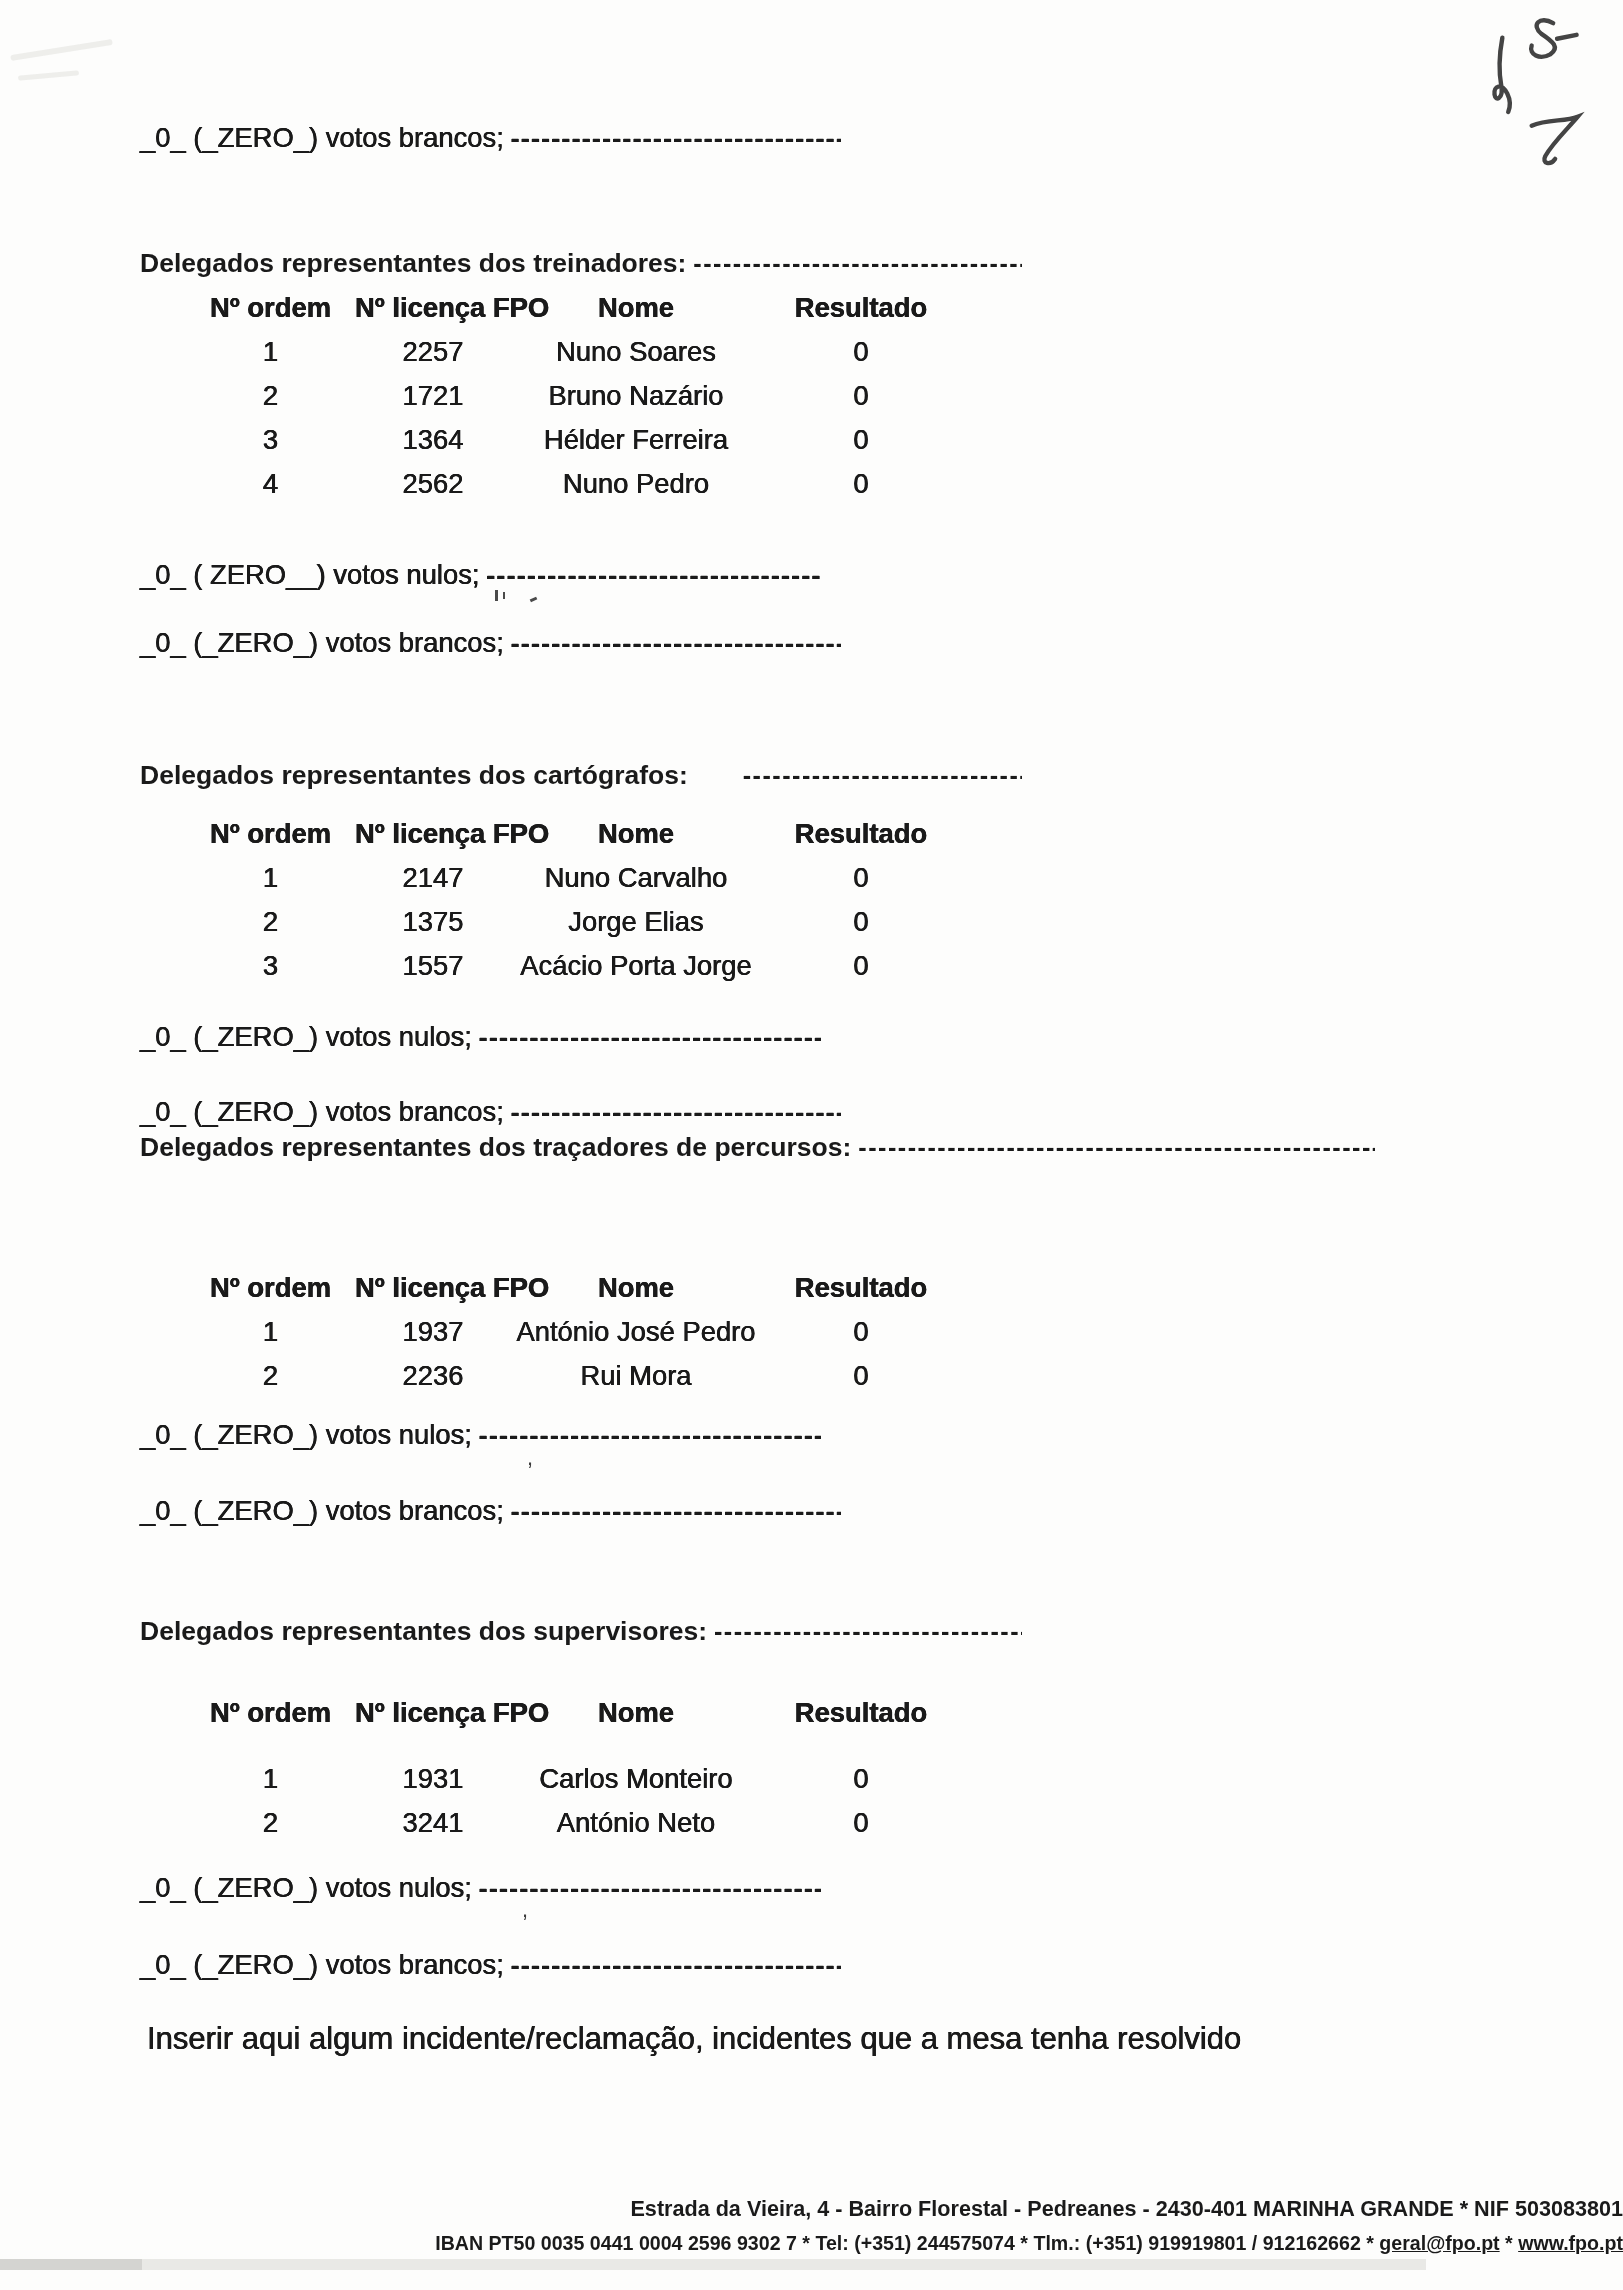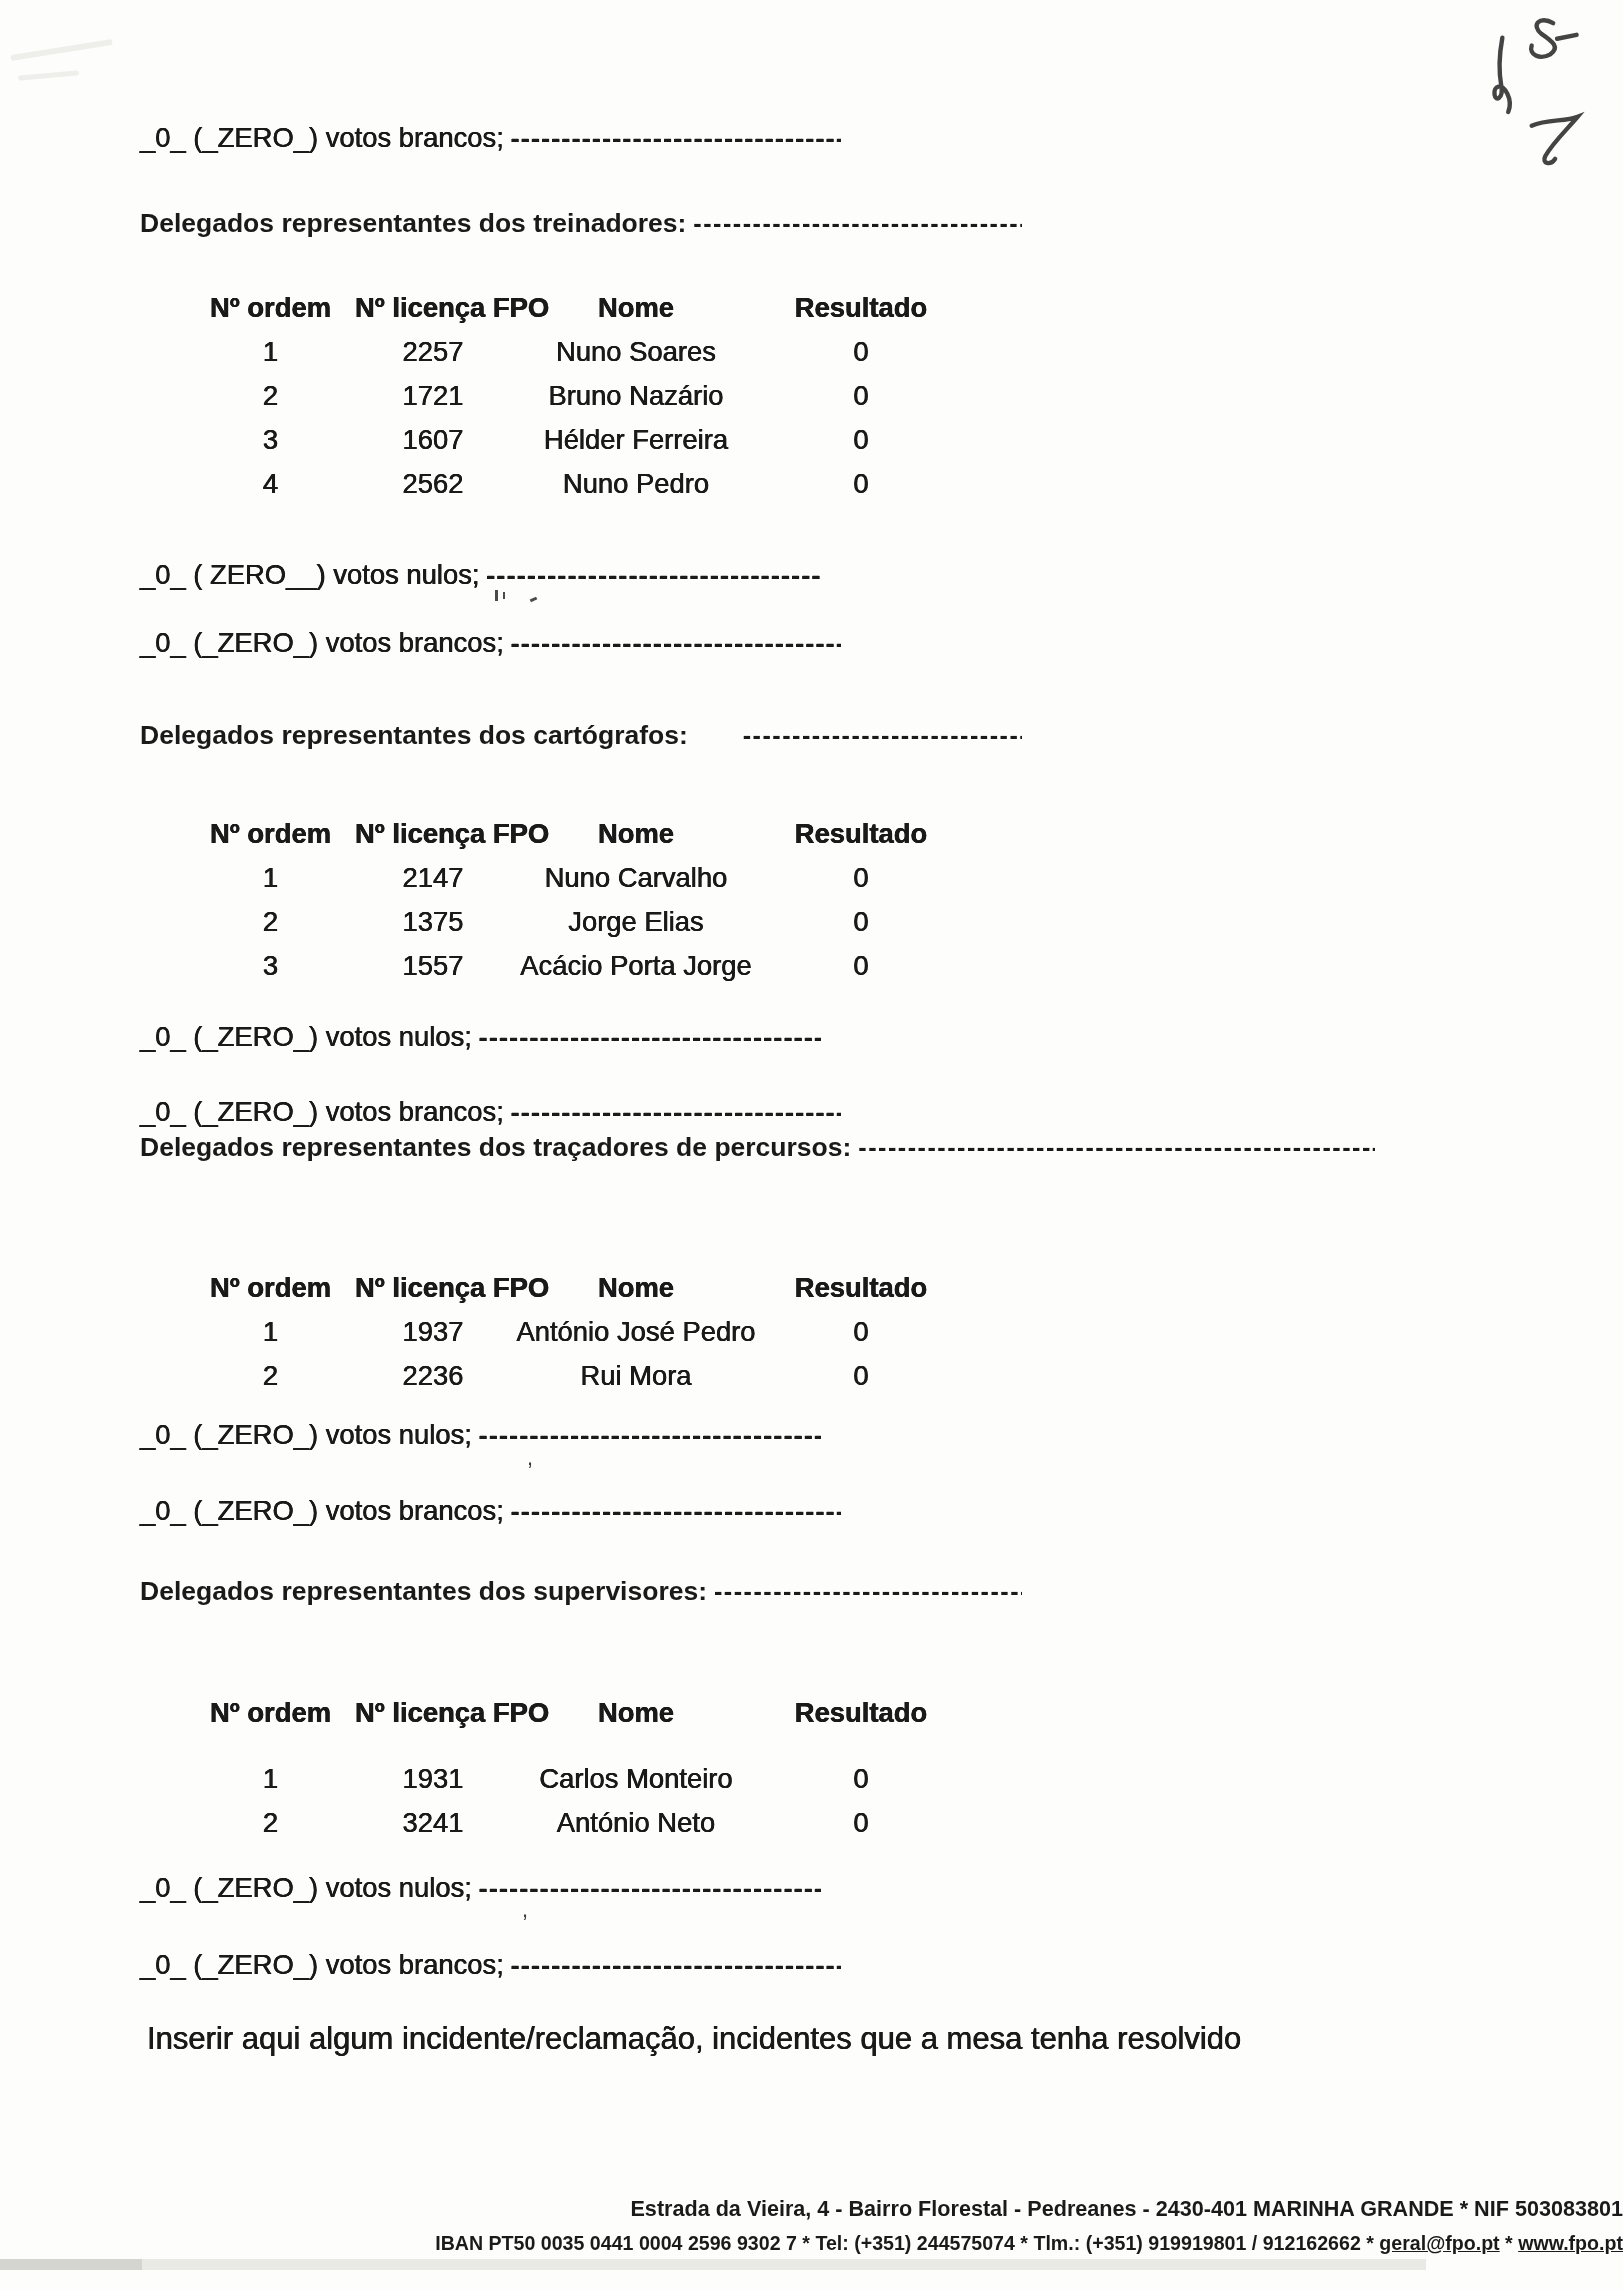--- a/index.html
+++ b/index.html
@@ -11,21 +11,21 @@
     color:#1a1a1a;
     overflow:hidden;
   }
   .line{position:absolute;display:flex;align-items:baseline;white-space:nowrap;}
   .lbl{flex:0 0 auto;}
   .thick{text-shadow:0.3px 0 0 currentColor,-0.3px 0 0 currentColor;}
   .vline{left:140px;font-size:27.4px;}
   .hline{left:140px;font-size:26.5px;font-weight:bold;}
   .w-brancos{width:701px;}
   .w-nulos{width:681px;}
-  .w-head{width:882px;}
+  .w-head{width:882px;margin-top:40px;}
   .w-head3{width:1235px;}
   .dashes{
     flex:1 1 0;overflow:hidden;margin-left:6.9px;
     font-weight:bold;letter-spacing:1.5px;font-size:0.95em;
   }
   .tbl{
     position:absolute;left:186px;width:774px;
     display:grid;grid-template-columns:169px 156px 250px 200px;
     font-size:27.4px;line-height:44px;
   }
@@ -84,21 +84,21 @@
     <span class="tc">2257</span>
     <span class="tc">Nuno Soares</span>
     <span class="tc">0</span>
 
     <span class="tc">2</span>
     <span class="tc">1721</span>
     <span class="tc">Bruno Nazário</span>
     <span class="tc">0</span>
 
     <span class="tc">3</span>
-    <span class="tc">1607</span>
+    <span class="tc">1364</span>
     <span class="tc">Hélder Ferreira</span>
     <span class="tc">0</span>
 
     <span class="tc">4</span>
     <span class="tc">2562</span>
     <span class="tc">Nuno Pedro</span>
     <span class="tc">0</span>
   </div>
 
   <div class="line vline w-nulos thick" style="top:559px;">

